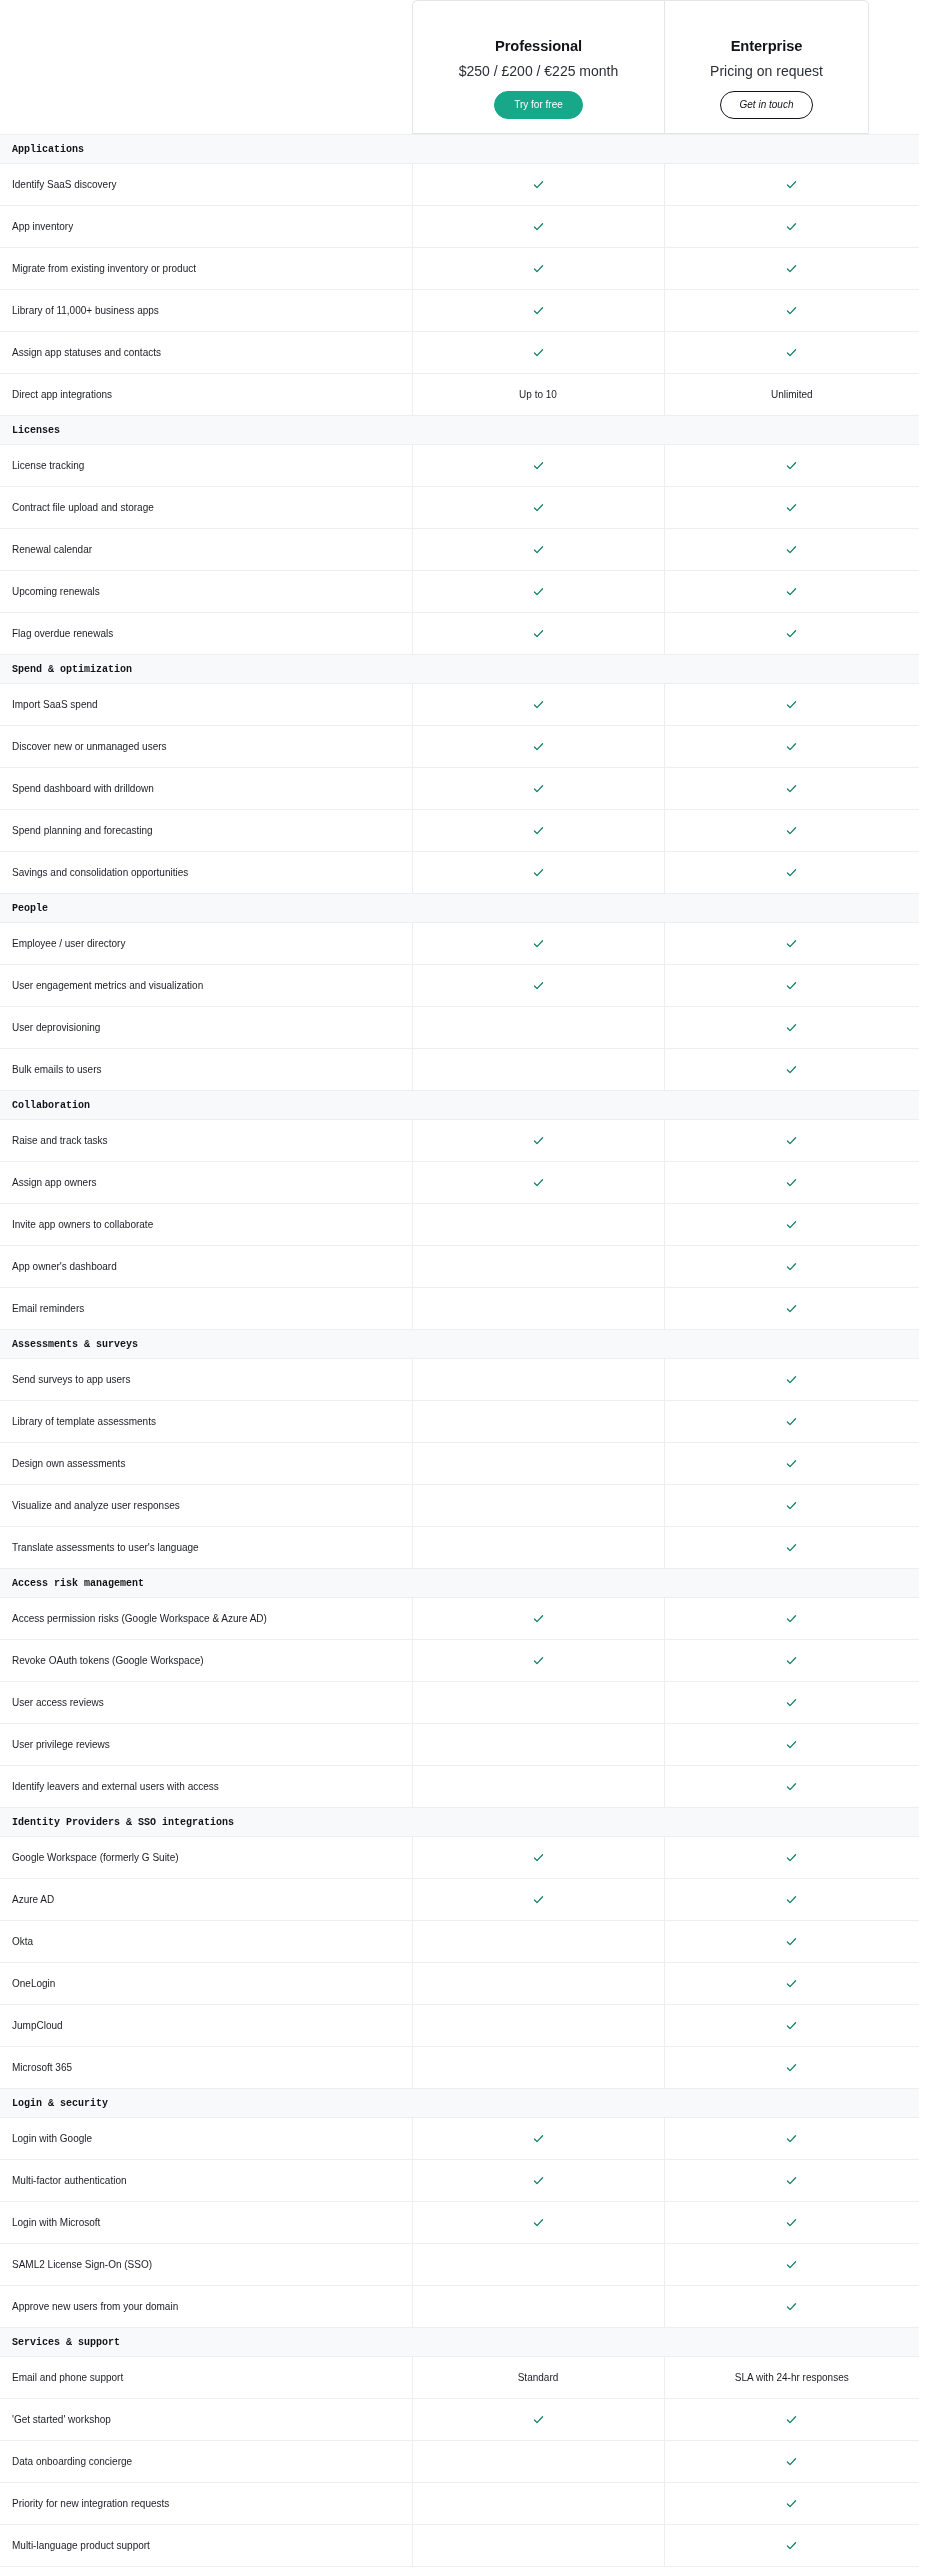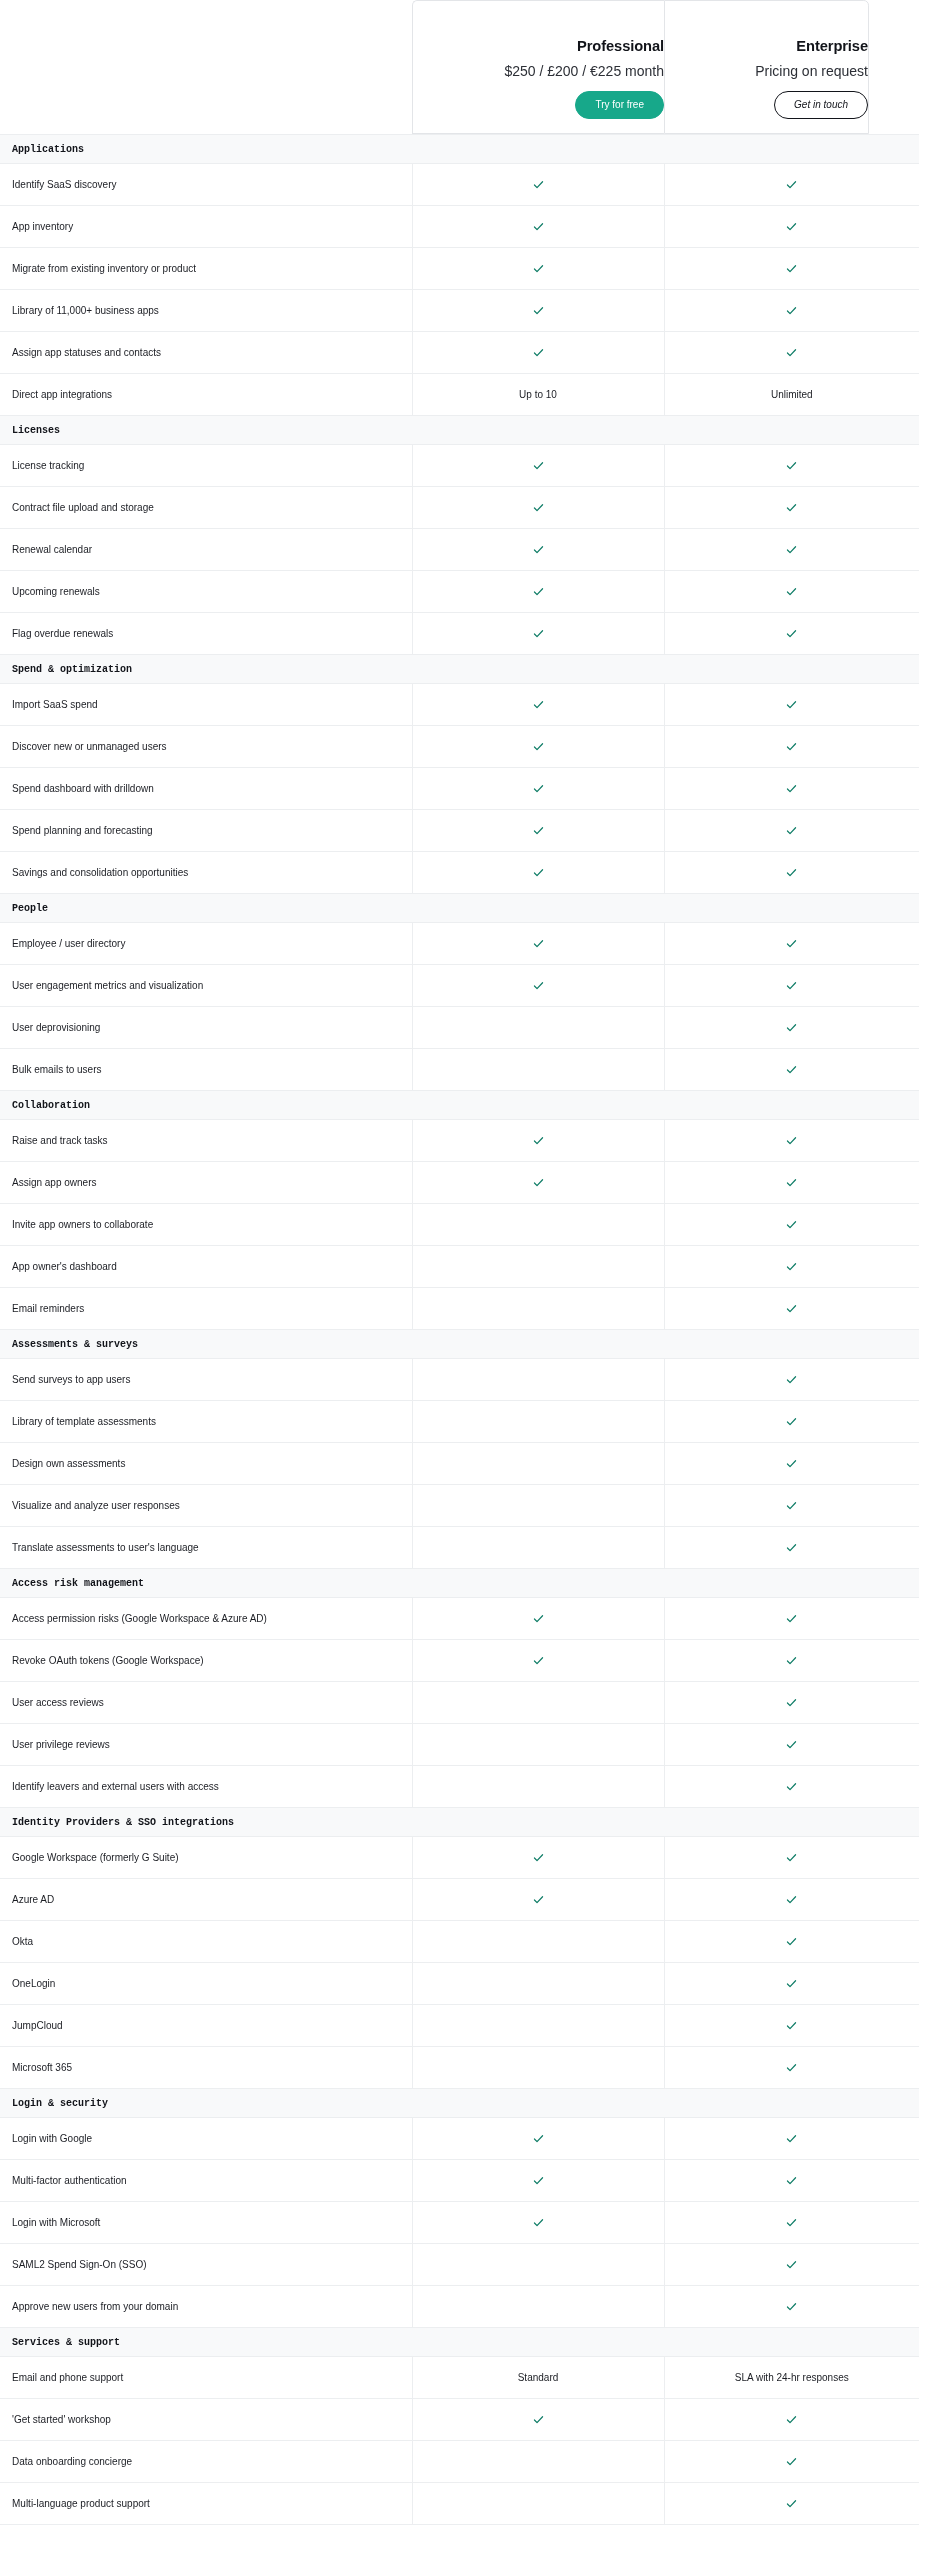--- a/index.html
+++ b/index.html
@@ -16,21 +16,21 @@
   .plan-header {
     display: flex;
     height: 134px;
     padding-left: 412px;
   }
   .plan-card {
     border: 0.9px solid #e3e5e8;
     background: #fff;
     display: flex;
     flex-direction: column;
-    align-items: flex-end;
+    align-items: center;
     justify-content: center;
     padding-top: 23px;
   }
   .plan-card.professional { width: 252px; border-radius: 5.2px 0 0 0; border-right: none; }
   .plan-card.enterprise   { width: 205px; border-radius: 0 5.2px 0 0; }
   .plan-name {
     font-size: 14.7px;
     font-weight: bold;
     letter-spacing: -0.1px;
     margin-bottom: 8.6px;
@@ -513,21 +513,21 @@
         <tr class="feature-row">
           <td class="feature-label">Login with Microsoft</td>
           <td class="cell-value"><span class="check"><svg viewBox="0 0 16 16" aria-hidden="true">
                 <path d="M3 8.6 L6.2 11.8 L13 4.6" fill="none" stroke="#0e7c66" stroke-width="1.5" stroke-linecap="round" stroke-linejoin="round"></path>
               </svg></span></td>
           <td class="cell-value"><span class="check"><svg viewBox="0 0 16 16" aria-hidden="true">
                 <path d="M3 8.6 L6.2 11.8 L13 4.6" fill="none" stroke="#0e7c66" stroke-width="1.5" stroke-linecap="round" stroke-linejoin="round"></path>
               </svg></span></td>
         </tr>
         <tr class="feature-row">
-          <td class="feature-label">SAML2 Spend Sign-On (SSO)</td>
+          <td class="feature-label">SAML2 License Sign-On (SSO)</td>
           <td class="cell-value"></td>
           <td class="cell-value"><span class="check"><svg viewBox="0 0 16 16" aria-hidden="true">
                 <path d="M3 8.6 L6.2 11.8 L13 4.6" fill="none" stroke="#0e7c66" stroke-width="1.5" stroke-linecap="round" stroke-linejoin="round"></path>
               </svg></span></td>
         </tr>
         <tr class="feature-row">
           <td class="feature-label">Approve new users from your domain</td>
           <td class="cell-value"></td>
           <td class="cell-value"><span class="check"><svg viewBox="0 0 16 16" aria-hidden="true">
                 <path d="M3 8.6 L6.2 11.8 L13 4.6" fill="none" stroke="#0e7c66" stroke-width="1.5" stroke-linecap="round" stroke-linejoin="round"></path>
@@ -551,20 +551,27 @@
               </svg></span></td>
         </tr>
         <tr class="feature-row">
           <td class="feature-label">Data onboarding concierge</td>
           <td class="cell-value"></td>
           <td class="cell-value"><span class="check"><svg viewBox="0 0 16 16" aria-hidden="true">
                 <path d="M3 8.6 L6.2 11.8 L13 4.6" fill="none" stroke="#0e7c66" stroke-width="1.5" stroke-linecap="round" stroke-linejoin="round"></path>
               </svg></span></td>
         </tr>
         <tr class="feature-row">
+          <td class="feature-label">Priority for new integration requests</td>
+          <td class="cell-value"></td>
+          <td class="cell-value"><span class="check"><svg viewBox="0 0 16 16" aria-hidden="true">
+                <path d="M3 8.6 L6.2 11.8 L13 4.6" fill="none" stroke="#0e7c66" stroke-width="1.5" stroke-linecap="round" stroke-linejoin="round"></path>
+              </svg></span></td>
+        </tr>
+        <tr class="feature-row">
           <td class="feature-label">Multi-language product support</td>
           <td class="cell-value"></td>
           <td class="cell-value"><span class="check"><svg viewBox="0 0 16 16" aria-hidden="true">
                 <path d="M3 8.6 L6.2 11.8 L13 4.6" fill="none" stroke="#0e7c66" stroke-width="1.5" stroke-linecap="round" stroke-linejoin="round"></path>
               </svg></span></td>
         </tr>
       </tbody>
   </table>
 
 </div>

